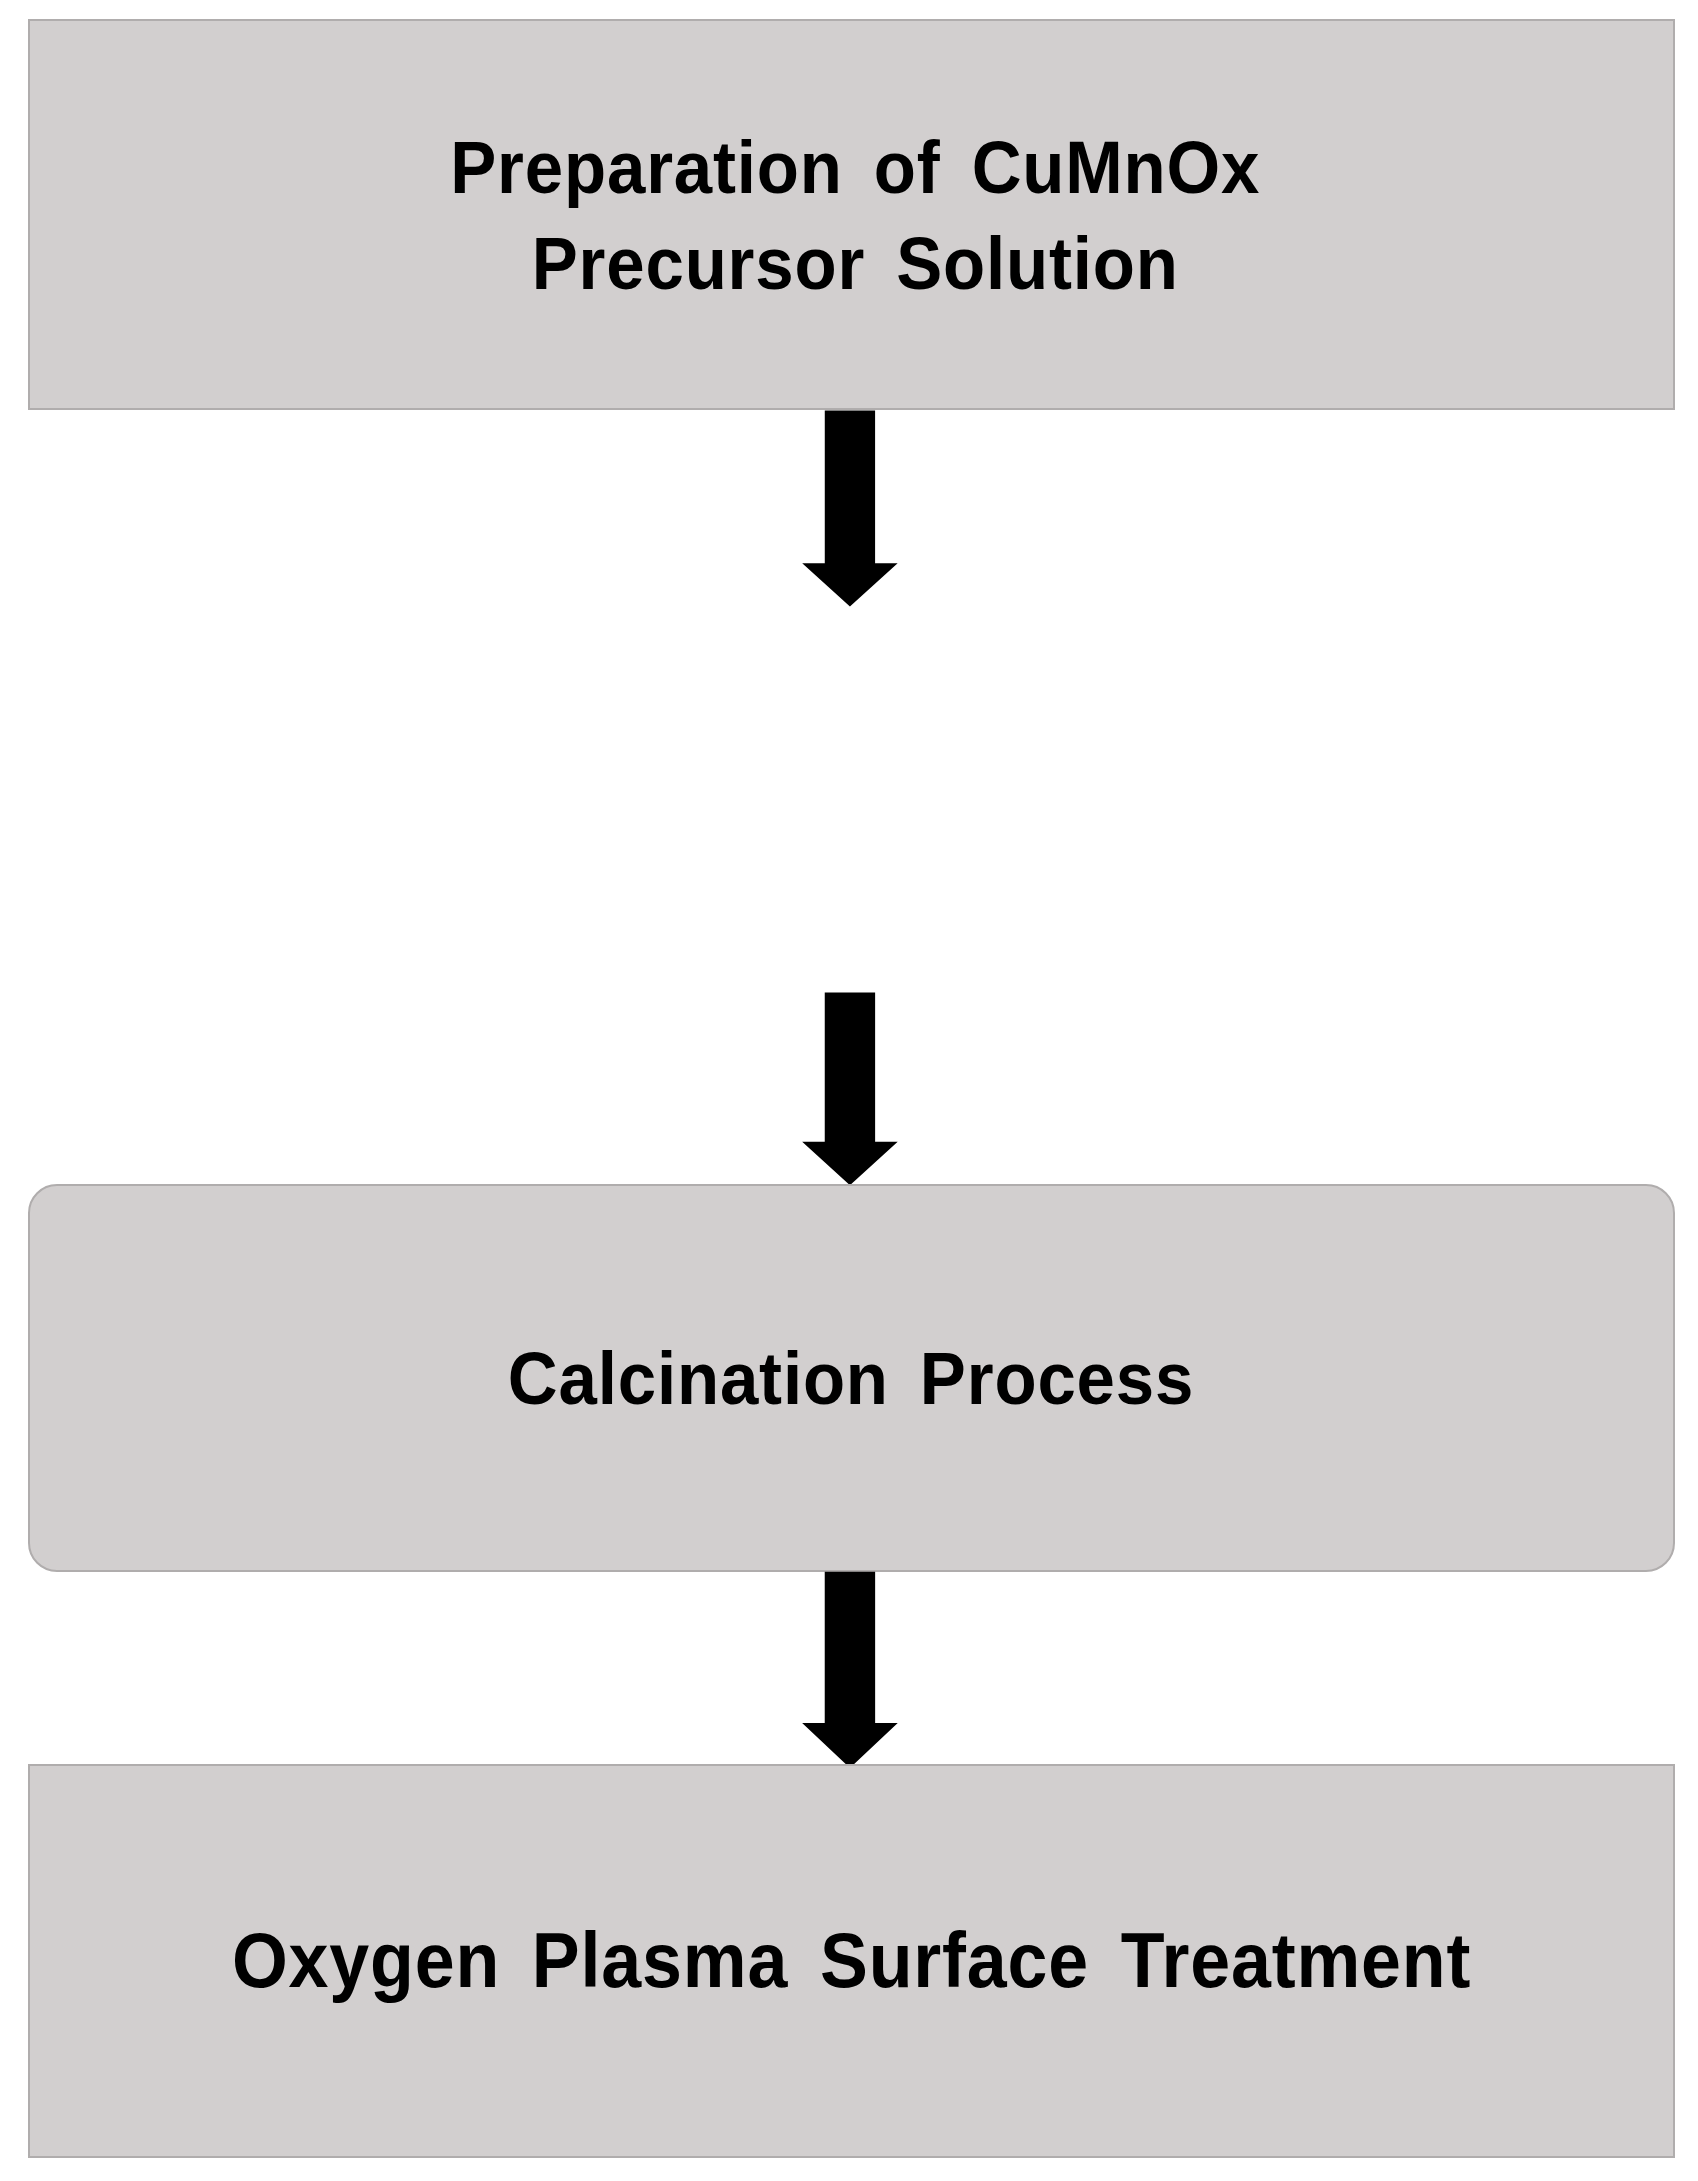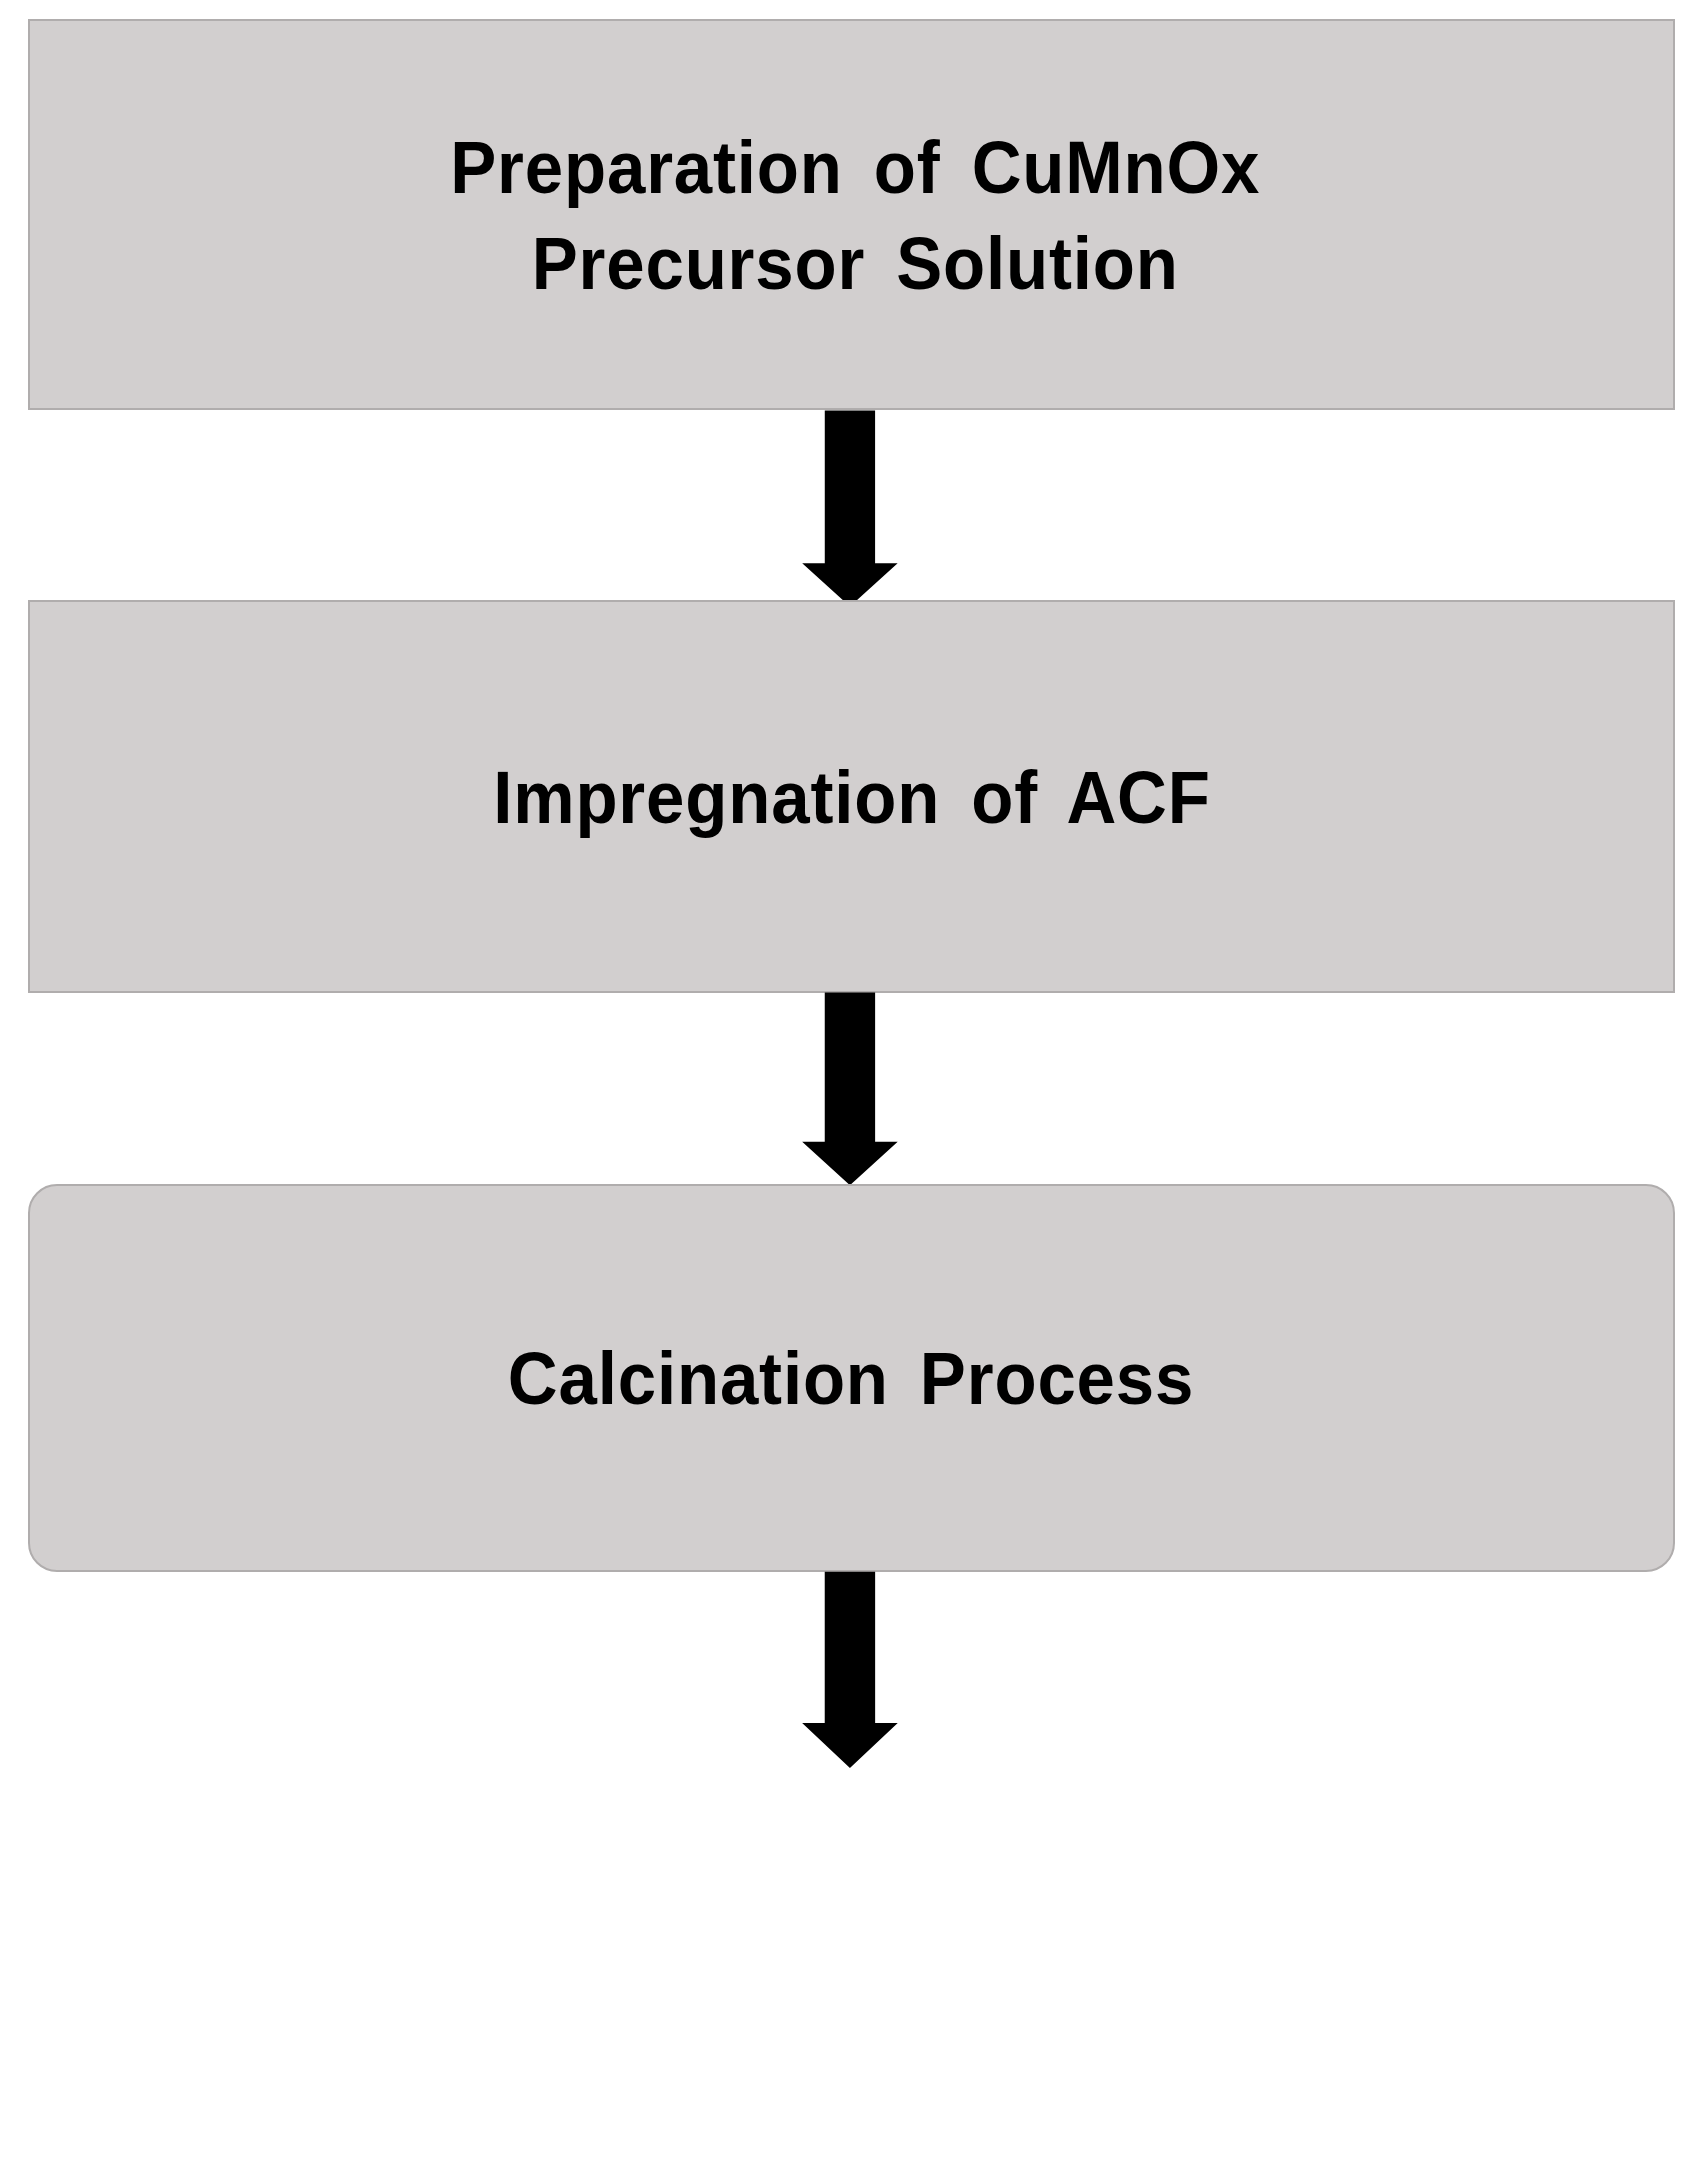--- a/index.html
+++ b/index.html
@@ -77,35 +77,35 @@
     <span class="box-label">Preparation of CuMnOx
 Precursor Solution</span>
   </div>
 
   <div class="arrow" id="arrow-1">
     <svg width="1699" height="203" viewBox="0 0 1955 234" xmlns="http://www.w3.org/2000/svg">
       <polygon fill="#000000" points="949,4 1007,4 1007,180 1033,180 978,230 923,180 949,180"></polygon>
     </svg>
   </div>
 
-  <div class="process-box" id="box-2">
-    <span class="box-label">Impregnation of ACF</span>
-  </div>
 
   <div class="arrow" id="arrow-2">
     <svg width="1699" height="198" viewBox="0 0 1955 228" xmlns="http://www.w3.org/2000/svg">
       <polygon fill="#000000" points="949,4 1007,4 1007,176 1033,176 978,226 923,176 949,176"></polygon>
     </svg>
   </div>
 
   <div class="process-box" id="box-3">
     <span class="box-label">Calcination Process</span>
   </div>
 
   <div class="arrow" id="arrow-3">
     <svg width="1699" height="202" viewBox="0 0 1955 232" xmlns="http://www.w3.org/2000/svg">
       <polygon fill="#000000" points="949,4 1007,4 1007,178 1033,178 978,230 923,178 949,178"></polygon>
     </svg>
   </div>
 
+  <div class="process-box" id="box-4">
+    <span class="box-label">Oxygen Plasma Surface Treatment</span>
+  </div>
 
 </div>
 
 
 </body></html>

